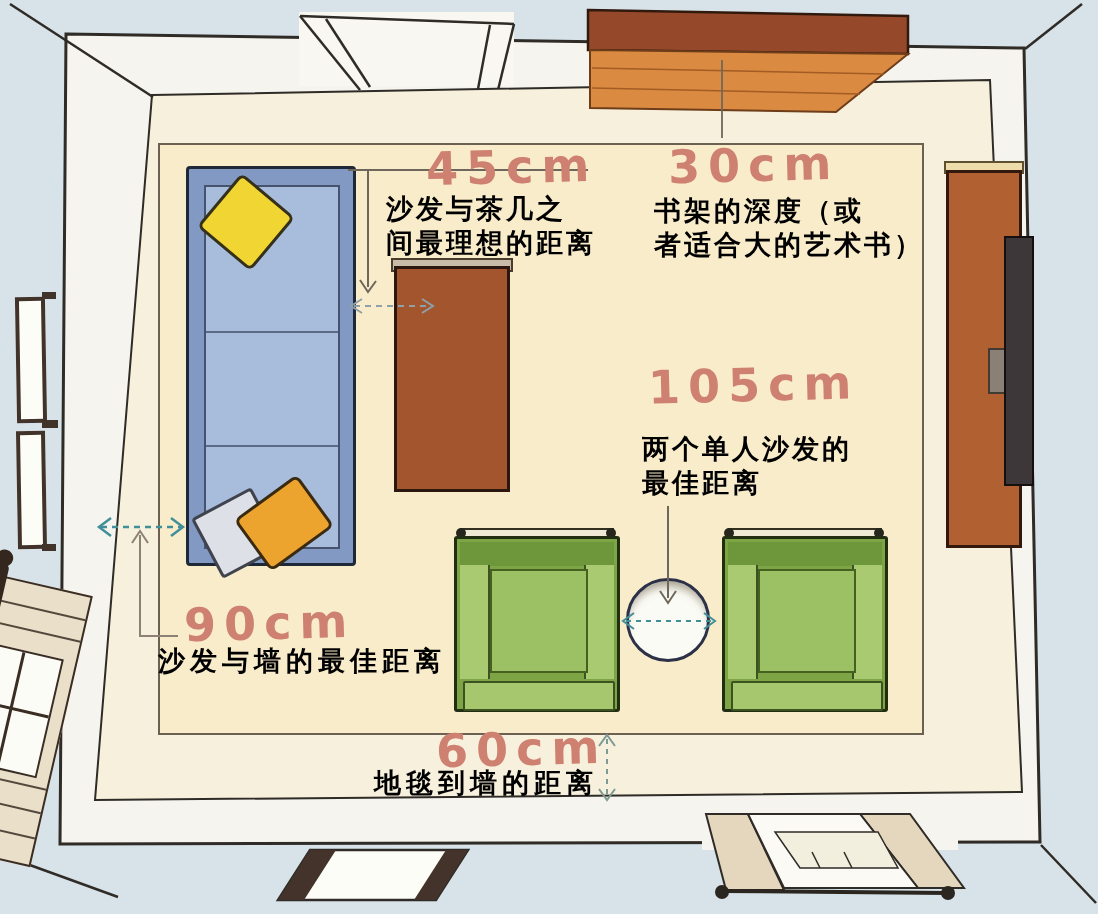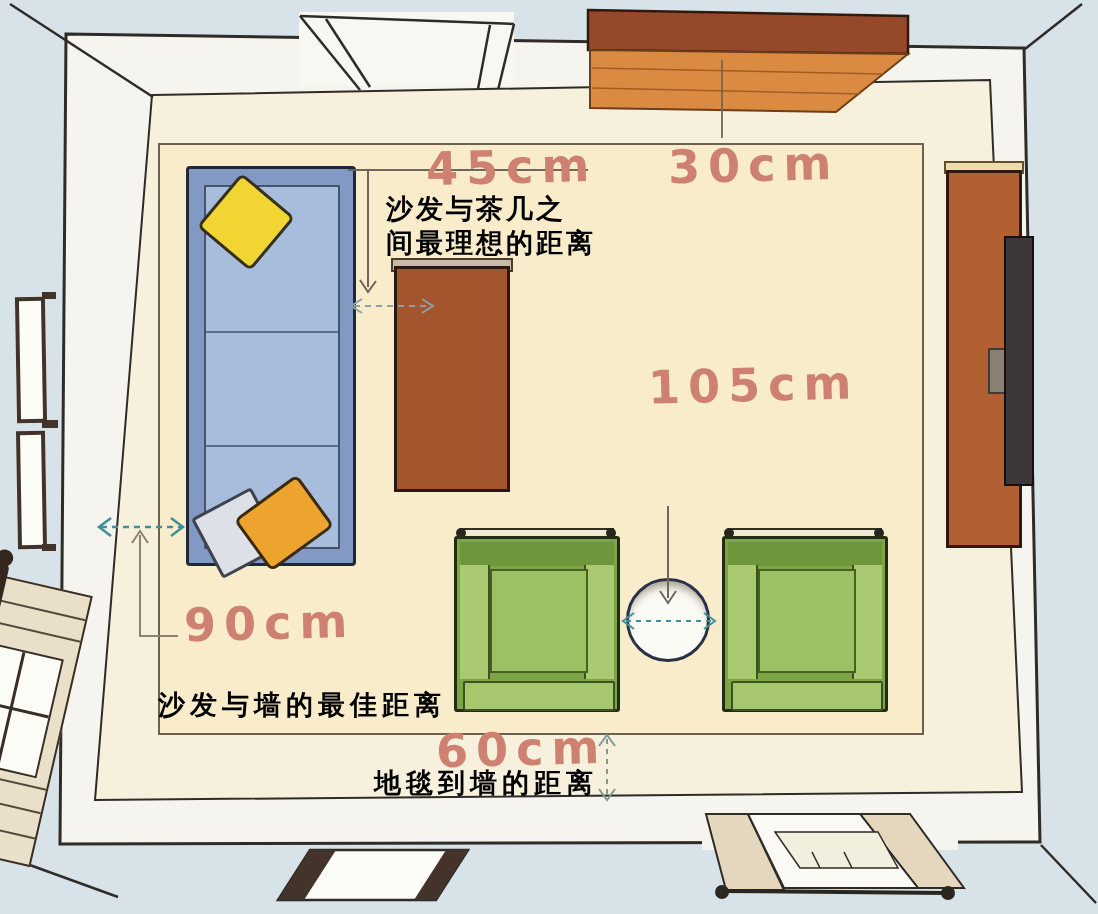--- a/index.html
+++ b/index.html
@@ -230,22 +230,26 @@
       <path d="M599,746 L607,735 L615,746"></path>
       <path d="M599,789 L607,800 L615,789"></path>
     </g>
   </svg>
 
   <div class="abs txt num" style="left:426px;top:140px;">45cm</div>
   <div class="abs txt desc" style="left:386px;top:192px;">沙发与茶几之
 间最理想的距离</div>
 
   <div class="abs txt num" style="left:668px;top:138px;">30cm</div>
+  <div class="abs txt desc" style="left:654px;top:194px;">书架的深度（或
+者适合大的艺术书）</div>
 
   <div class="abs txt num" style="left:648px;top:358px;">105cm</div>
+  <div class="abs txt desc" style="left:642px;top:432px;">两个单人沙发的
+最佳距离</div>
 
   <div class="abs txt num" style="left:184px;top:596px;">90cm</div>
-  <div class="abs txt desc" style="left:158px;top:688px;letter-spacing:5px;">沙发与墙的最佳距离</div>
+  <div class="abs txt desc" style="left:158px;top:644px;letter-spacing:5px;">沙发与墙的最佳距离</div>
 
   <div class="abs txt num" style="left:436px;top:722px;">60cm</div>
   <div class="abs txt desc" style="left:374px;top:766px;letter-spacing:5px;">地毯到墙的距离</div>
 
 </div>
 
 </body></html>

